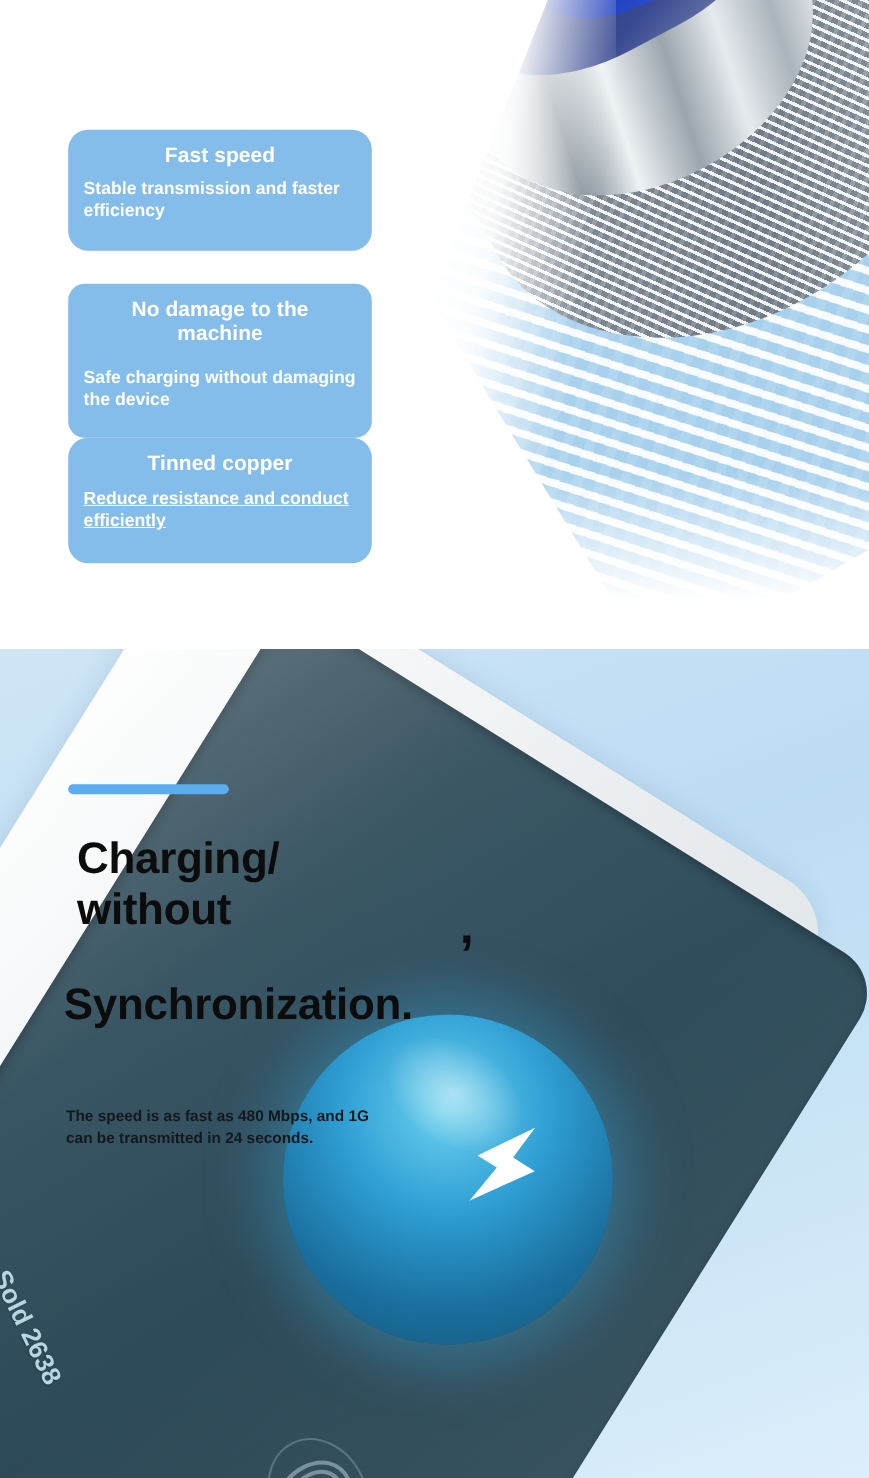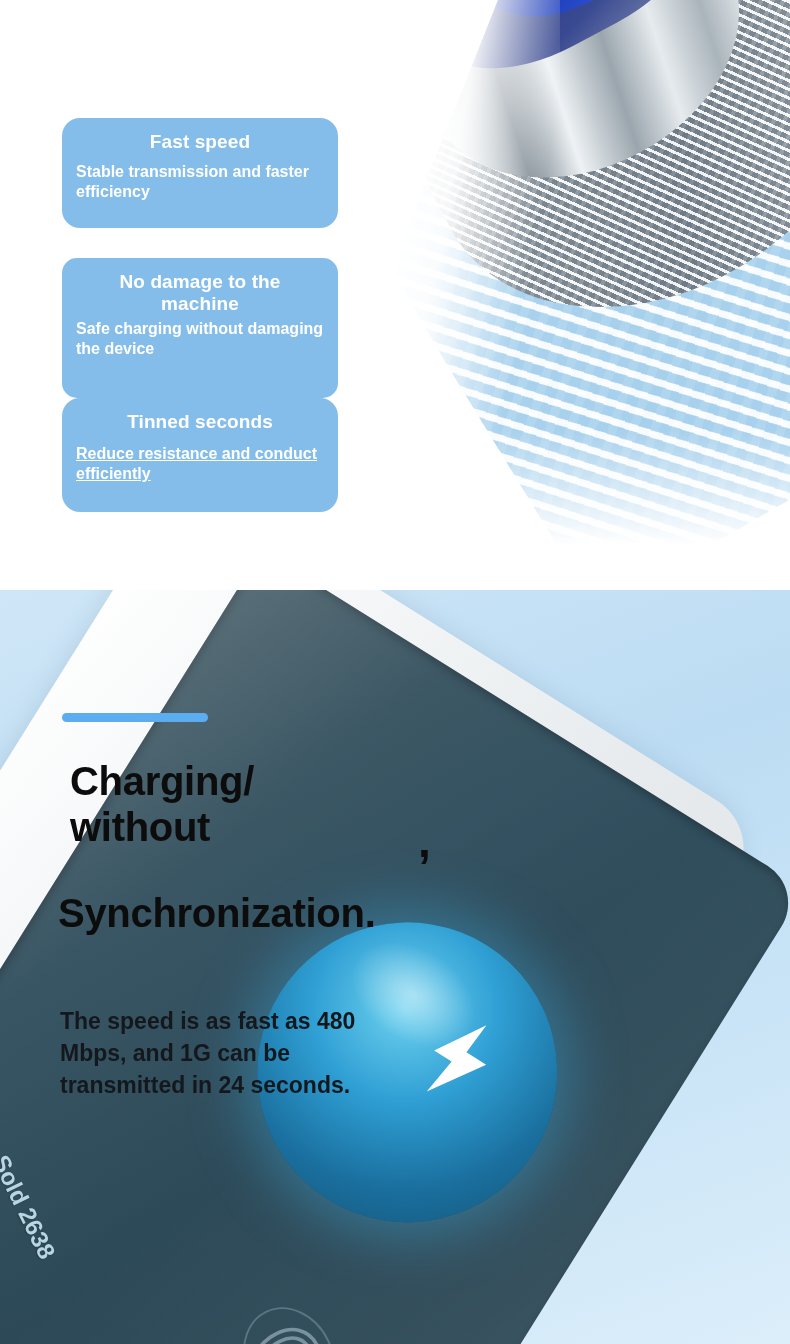--- a/index.html
+++ b/index.html
@@ -161,21 +161,21 @@
     margin: 3px 0 0 0;
     padding: 0 4px;
   }
   .feature-desc {
     font-size: 16px;
     font-weight: bold;
     line-height: 1.26;
     margin: 9px 0 0 0;
     text-align: left;
   }
-  .c2 .feature-desc { margin-top: 5px; }
+  .c2 .feature-desc { margin-top: 20px; }
   .c3 .feature-desc { margin-top: 11px; text-decoration: underline; }
 
   
   .panel-bottom {
     position: absolute;
     left: 0; top: 590px;
     width: 790px;
     height: 754px;
     overflow: hidden;
     background: linear-gradient(160deg, #cfe6f7 0%, #bcdcf3 38%, #cbe5f7 70%, #dceefa 100%);
@@ -309,21 +309,21 @@
     font-size: 46px;
     font-weight: bold;
     line-height: 1;
   }
   .body-copy {
     position: absolute;
     left: 60px;
     top: 415px;
     width: 300px;
     color: #14181c;
-    font-size: 23px;
+    font-size: 14px;
     font-weight: bold;
     line-height: 1.4;
   }
 </style>
 </head>
 <body>
 
 <div class="page">
 
   <section class="panel-top">
@@ -346,21 +346,21 @@
       <div class="feature-title">Fast speed</div>
       <div class="feature-desc">Stable transmission and faster efficiency</div>
     </div>
 
     <div class="feature-card c2">
       <div class="feature-title">No damage to the machine</div>
       <div class="feature-desc">Safe charging without damaging the device</div>
     </div>
 
     <div class="feature-card c3">
-      <div class="feature-title">Tinned seconds</div>
+      <div class="feature-title">Tinned copper</div>
       <div class="feature-desc">Reduce resistance and conduct efficiently</div>
     </div>
 
   </section>
 
   <section class="panel-bottom">
 
     <div class="phone-body"></div>
 
     <div class="phone-screen">

